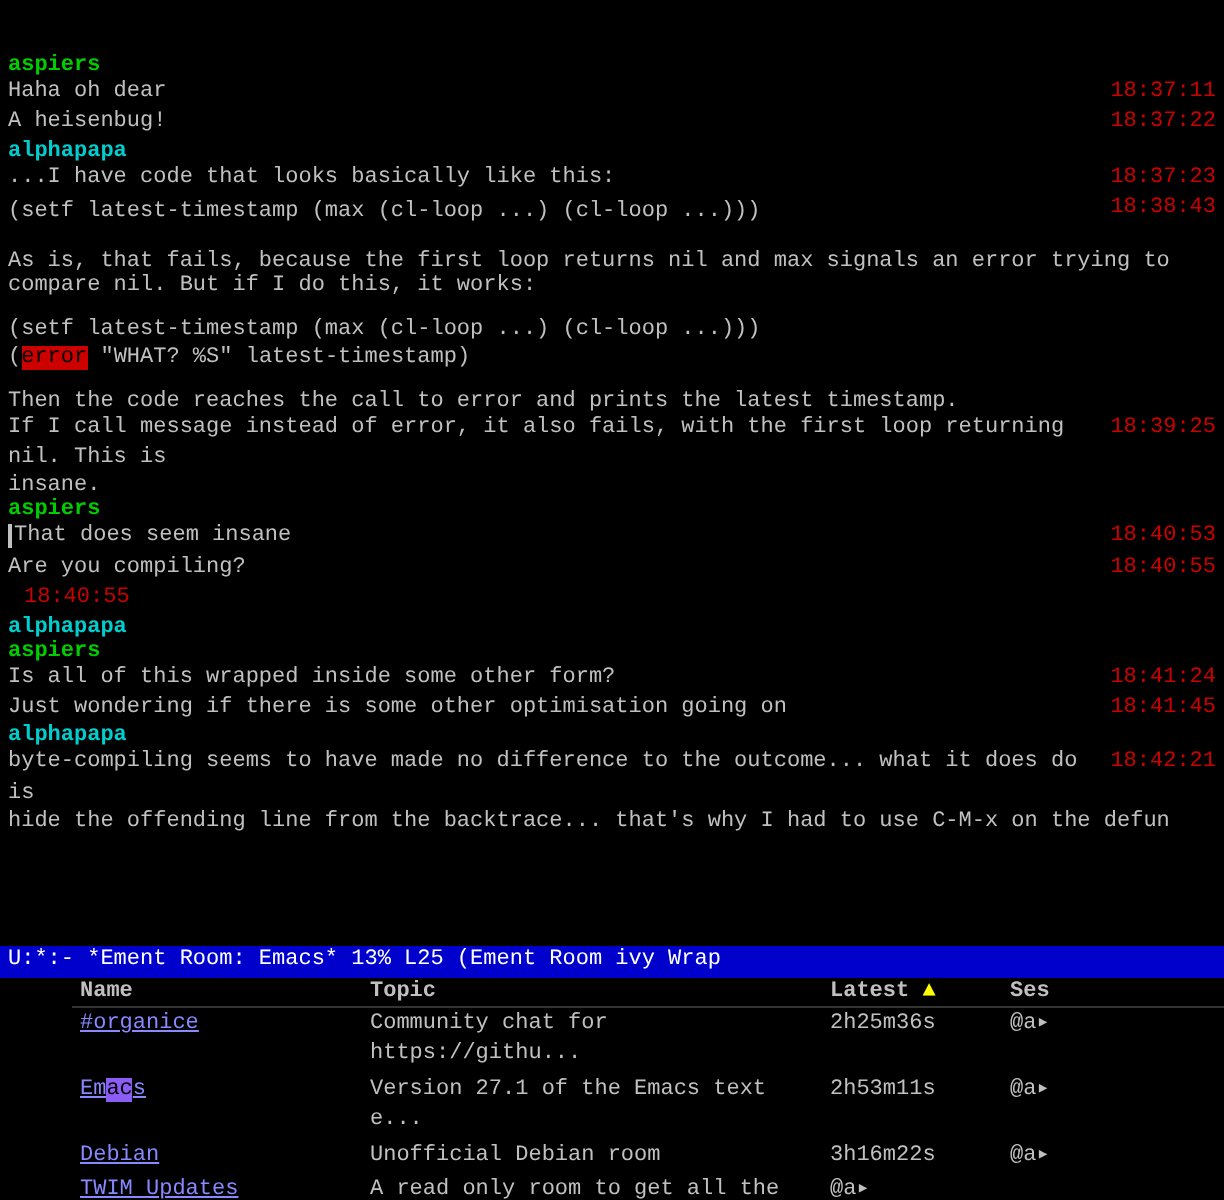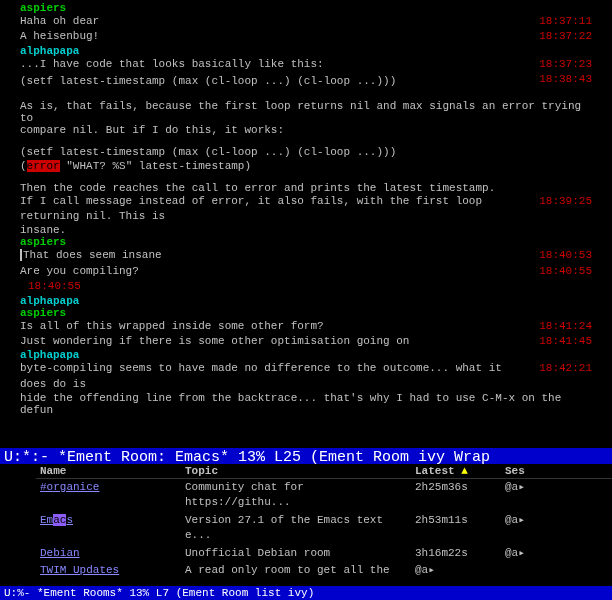--- a/index.html
+++ b/index.html
@@ -11,23 +11,24 @@
       background: #000;
       color: #c0c0c0;
       font-family: 'Courier New', Courier, monospace;
       font-size: 11px;
       width: 612px;
       height: 600px;
       overflow: hidden;
     }
     #chat-area {
       background: #000;
-      padding: 2px 20px;
+      padding: 2px 4px;
       height: 448px;
       overflow: hidden;
+      margin-top: 25px;
     }
     .username-aspiers {
       color: #00cd00;
       font-weight: bold;
     }
     .username-alphapapa {
       color: #00cdcd;
       font-weight: bold;
     }
     .timestamp {
@@ -52,21 +53,21 @@
       color: #000;
     }
     .blank-line {
       height: 8px;
     }
     #status-bar-1 {
       background: #0000cd;
       color: #fff;
       padding: 1px 4px;
       height: 16px;
-      font-size: 15px;
+      font-size: 11px;
       white-space: nowrap;
       overflow: hidden;
     }
     #room-list {
       background: #000;
       height: 122px;
       overflow: hidden;
       padding-left: 36px;
     }
     .room-list-header {

